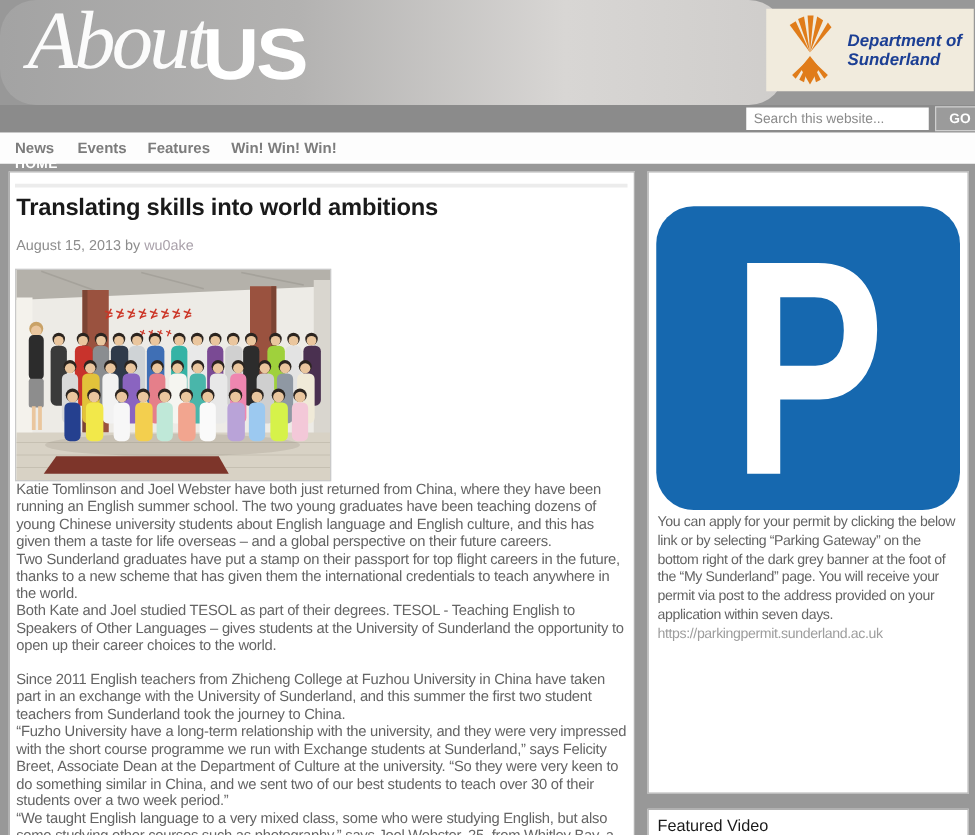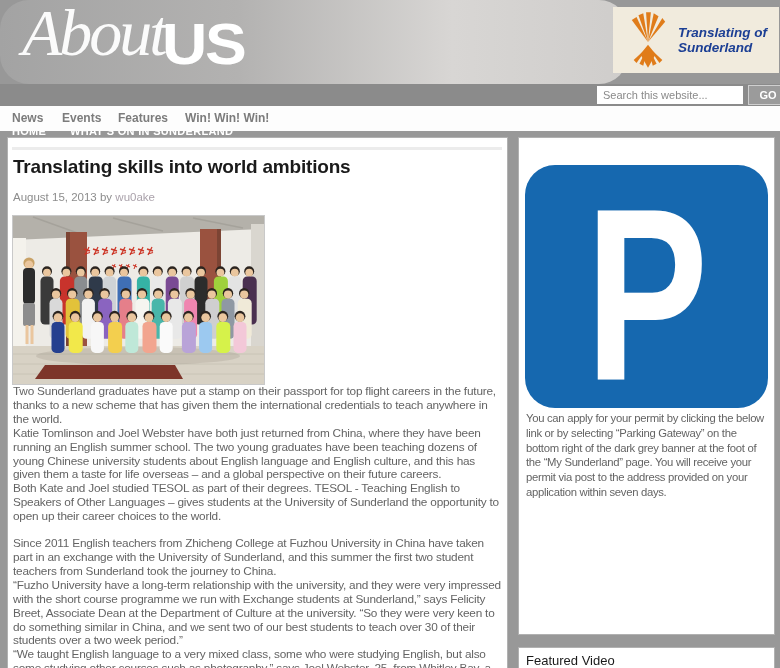--- a/index.html
+++ b/index.html
@@ -79,29 +79,28 @@
             <polygon points="22,31 37,6 40,10"></polygon>
             <polygon points="22,36 7,50 10,53"></polygon>
             <polygon points="22,36 13,54 17,56"></polygon>
             <polygon points="22,36 31,54 27,56"></polygon>
             <polygon points="22,36 37,50 34,53"></polygon>
             <polygon points="22,34 30,44 22,58 14,44"></polygon>
           </g>
         </svg>
       </span>
       <div class="unilogo-text">
-        <div>Translating of</div>
+        <div>Department of</div>
         <div>Sunderland</div>
       </div>
     </div>
   </div>
 
   <div class="navbar">
     <span class="nav-item nav-home">HOME</span>
-    <span class="nav-item nav-whats">WHAT’S ON IN SUNDERLAND</span>
   </div>
   <input class="search-input" type="text" placeholder="Search this website..." style="">
   <button class="go-btn">GO</button>
 
   <div class="subnav">
     <span class="subnav-item sn-0">News</span>
     <span class="subnav-item sn-1">Events</span>
     <span class="subnav-item sn-2">Features</span>
     <span class="subnav-item sn-3">Win! Win! Win!</span>
   </div>
@@ -276,33 +275,34 @@
         <circle cx="227" cy="101.6" r="4.300000000000001" fill="#eac69e"></circle>
         <rect x="220.5" y="105.9" width="13" height="31" rx="4.5" fill="#f3c8d8"></rect>
         <circle cx="16" cy="47" r="5.6" fill="#c9a267"></circle>
         <circle cx="16" cy="48.6" r="4.2" fill="#eac69e"></circle>
         <rect x="10" y="52" width="12" height="36" rx="4" fill="#2c2c2c"></rect>
         <rect x="10" y="87" width="12" height="23" rx="2" fill="#8d8d8d"></rect>
         <rect x="12.5" y="109" width="3" height="19" fill="#eac69e"></rect>
         <rect x="17.5" y="109" width="3" height="19" fill="#eac69e"></rect>
       </svg></div>
   <div class="post-text">
+    <p>Katie Tomlinson and Joel Webster have both just returned from China, where they have been running an English summer school. The two young graduates have been teaching dozens of young Chinese university students about English language and English culture, and this has given them a taste for life overseas – and a global perspective on their future careers.</p>
     <p>Two Sunderland graduates have put a stamp on their passport for top flight careers in the future, thanks to a new scheme that has given them the international credentials to teach anywhere in the world.</p>
-    <p>Katie Tomlinson and Joel Webster have both just returned from China, where they have been running an English summer school. The two young graduates have been teaching dozens of young Chinese university students about English language and English culture, and this has given them a taste for life overseas – and a global perspective on their future careers.</p>
     <p>Both Kate and Joel studied TESOL as part of their degrees. TESOL - Teaching English to Speakers of Other Languages – gives students at the University of Sunderland the opportunity to open up their career choices to the world.</p>
     <div class="pspace"></div>
     <p>Since 2011 English teachers from Zhicheng College at Fuzhou University in China have taken part in an exchange with the University of Sunderland, and this summer the first two student teachers from Sunderland took the journey to China.</p>
     <p>“Fuzho University have a long-term relationship with the university, and they were very impressed with the short course programme we run with Exchange students at Sunderland,” says Felicity Breet, Associate Dean at the Department of Culture at the university. “So they were very keen to do something similar in China, and we sent two of our best students to teach over 30 of their students over a two week period.”</p>
     <p>“We taught English language to a very mixed class, some who were studying English, but also some studying other courses such as photography,” says Joel Webster, 25, from Whitley Bay, a graduate of BA English Studies and TESOL. “So there was a really large difference in the levels of English speaking, and we had to mix in elements of British culture into our teaching to help them use English in everyday</p>
   </div>
 
   <div class="sidebox1"></div>
   <div class="sign">
     <span class="sign-p">P</span>
   </div>
   <div class="side-text">
     <p>You can apply for your permit by clicking the below link or by selecting “Parking Gateway” on the bottom right of the dark grey banner at the foot of the “My Sunderland” page. You will receive your permit via post to the address provided on your application within seven days.</p>
+    <a class="side-link">https://parkingpermit.sunderland.ac.uk</a>
   </div>
 
   <div class="sidebox2"></div>
   <div class="fv-heading">Featured Video</div>
 
 </div>
 
 </body></html>

